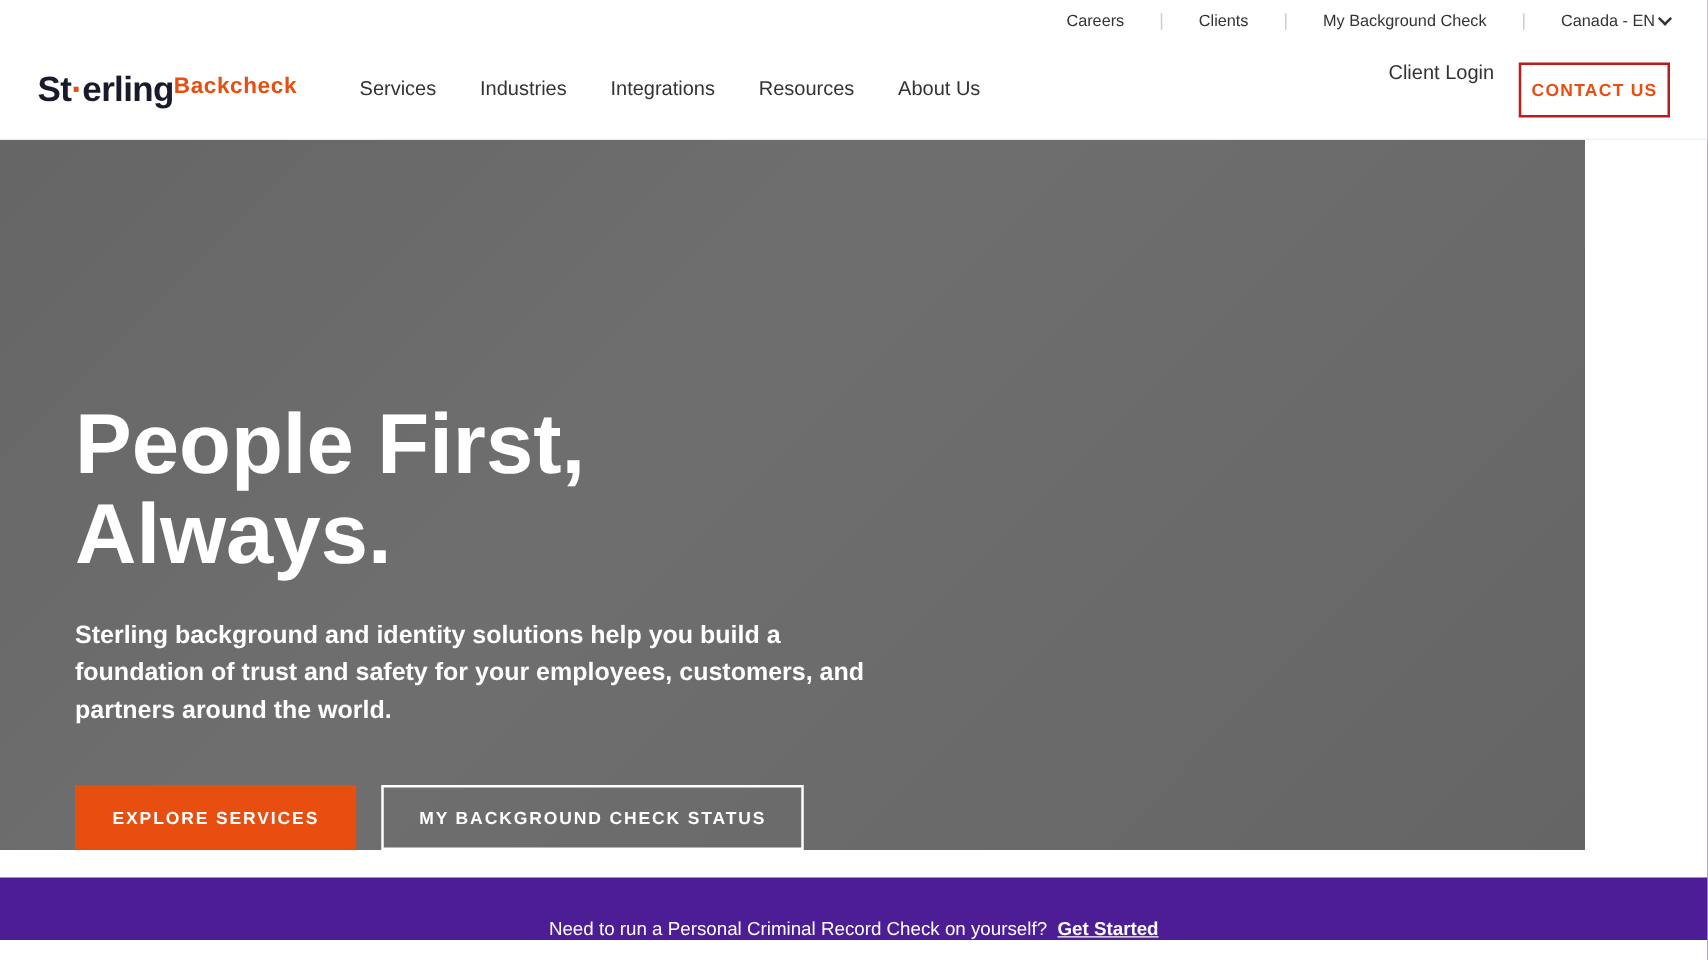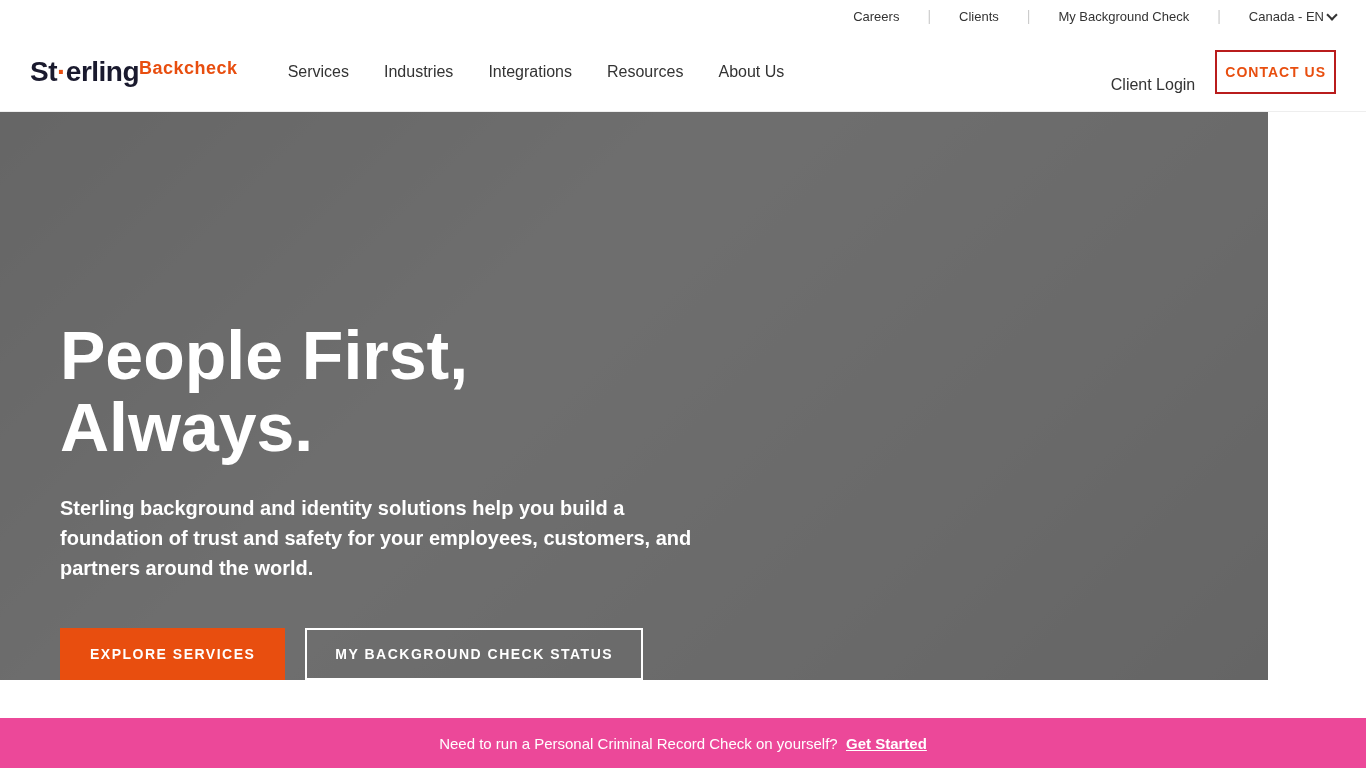--- a/index.html
+++ b/index.html
@@ -104,21 +104,21 @@
     .nav-link {
       text-decoration: none;
       color: #333;
       font-size: 16px;
       font-weight: 500;
       padding: 5px 0;
     }
 
     .nav-right {
       display: flex;
-      align-items: flex-end;
+      align-items: flex-start;
       gap: 20px;
     }
 
     .client-login {
       text-decoration: none;
       color: #333;
       font-size: 16px;
       font-weight: 500;
     }
 
@@ -220,26 +220,26 @@
       letter-spacing: 1.5px;
       text-transform: uppercase;
       cursor: pointer;
       text-decoration: none;
       display: inline-block;
     }
 
     
     .bottom-banner {
       position: absolute;
-      bottom: 0;
+      bottom: 16px;
       width: 100%;
-      background: #ec4899;
+      background: #4c1d95;
       height: 50px;
       display: flex;
-      align-items: center;
+      align-items: flex-end;
       justify-content: center;
       z-index: 10;
     }
 
     .bottom-banner-text {
       color: #fff;
       font-size: 15px;
     }
 
     .bottom-banner-link {

